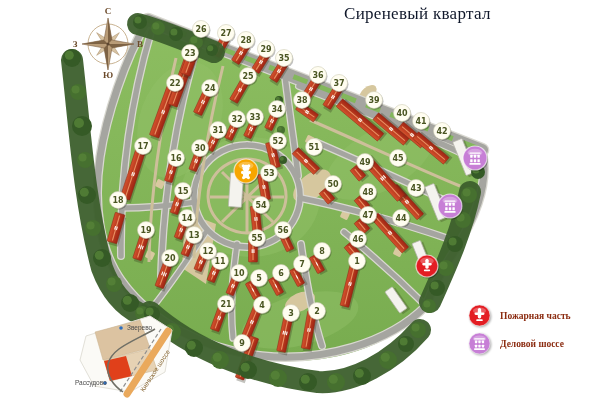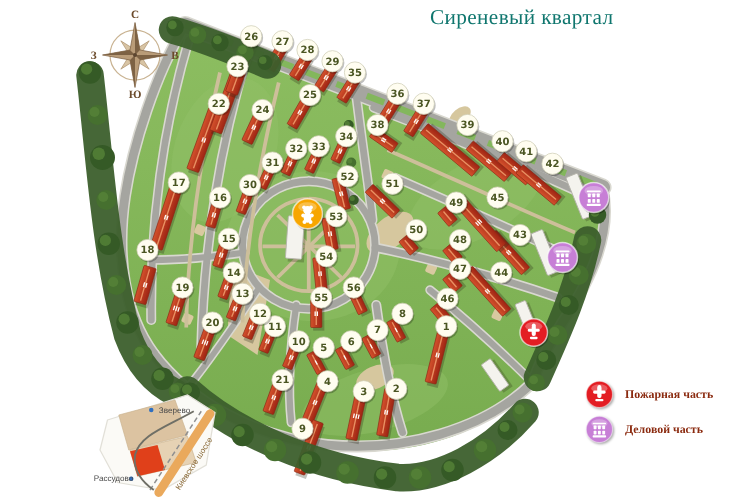--- a/index.html
+++ b/index.html
@@ -751,21 +751,21 @@
         <line x1="120" y1="392" x2="161" y2="329" stroke="#8f8f8f" stroke-width="1.2" stroke-dasharray="4 2.5"></line>
         <path d="M155,329 C132,342 112,348 108,364 C106,376 114,386 123,392" fill="none" stroke="#6f6f66" stroke-width="1.5"></path>
         <text transform="translate(157 372) rotate(-57)" text-anchor="middle" fill="#8a6a38" font-size="6.5" font-family="&quot;Liberation Sans&quot;,sans-serif">Киевское шоссе</text>
         <circle cx="121" cy="328" r="1.8" fill="#2f6fc0"></circle>
         <text x="127" y="330" fill="#4a4a4a" font-size="6.5" font-family="&quot;Liberation Sans&quot;,sans-serif">Зверево</text>
         <circle cx="105" cy="383" r="1.8" fill="#2f6fc0"></circle>
         <text x="75" y="385" fill="#4a4a4a" font-size="6.5" font-family="&quot;Liberation Sans&quot;,sans-serif">Рассудово</text>
       </g>
     </svg>
 
-  <div id="map-title" style="color: #0f766e;">Сиреневый квартал</div>
+  <div id="map-title" style="color: #0f172a;">Сиреневый квартал</div>
 
   <div id="legend">
     <div class="legend-row">
       <svg viewBox="0 0 24 24" class="legend-icon">
           <circle cx="12" cy="12" r="11" fill="#e31d23" stroke="rgba(255,255,255,.5)" stroke-width="1"></circle>
           <ellipse cx="12" cy="7" rx="6.8" ry="3.4" fill="#fff" opacity="0.28"></ellipse>
           <circle cx="12" cy="5.8" r="1.7" fill="#ffffff"></circle>
           <rect x="10.2" y="5.5" width="3.6" height="9.5" rx="1.6" fill="#ffffff"></rect>
           <rect x="6.8" y="8.8" width="10.4" height="2.6" rx="1.2" fill="#ffffff"></rect>
           <rect x="8.6" y="15.8" width="6.8" height="2" rx="0.9" fill="#ffffff"></rect>
@@ -778,16 +778,16 @@
           <ellipse cx="12" cy="7" rx="6.8" ry="3.4" fill="#fff" opacity="0.28"></ellipse>
           <rect x="6.4" y="6.4" width="11.2" height="1.4" rx="0.6" fill="#ffffff"></rect>
           <rect x="7.2" y="8.8" width="2.4" height="3" rx="0.5" fill="#ffffff"></rect>
           <rect x="7.2" y="13.2" width="2.4" height="3" rx="0.5" fill="#ffffff"></rect>
           <rect x="10.8" y="8.8" width="2.4" height="3" rx="0.5" fill="#ffffff"></rect>
           <rect x="10.8" y="13.2" width="2.4" height="3" rx="0.5" fill="#ffffff"></rect>
           <rect x="14.4" y="8.8" width="2.4" height="3" rx="0.5" fill="#ffffff"></rect>
           <rect x="14.4" y="13.2" width="2.4" height="3" rx="0.5" fill="#ffffff"></rect>
           <rect x="6.4" y="17" width="11.2" height="1.8" rx="0.6" fill="#ffffff"></rect>
         </svg>
-      <span class="legend-label">Деловой часть</span>
+      <span class="legend-label">Деловой шоссе</span>
     </div>
   </div>
 </div>
 
 </body></html>

